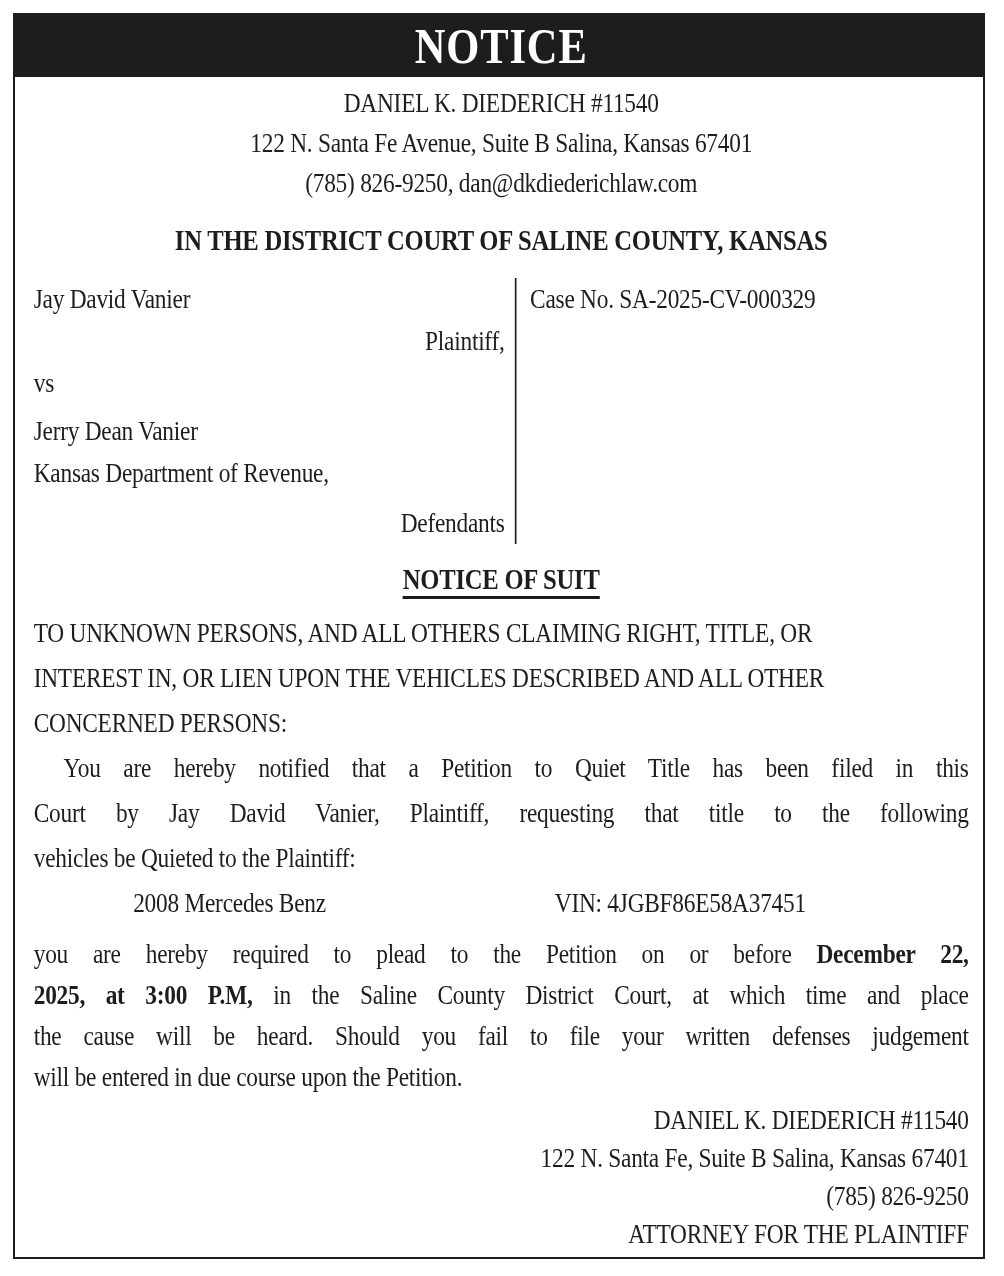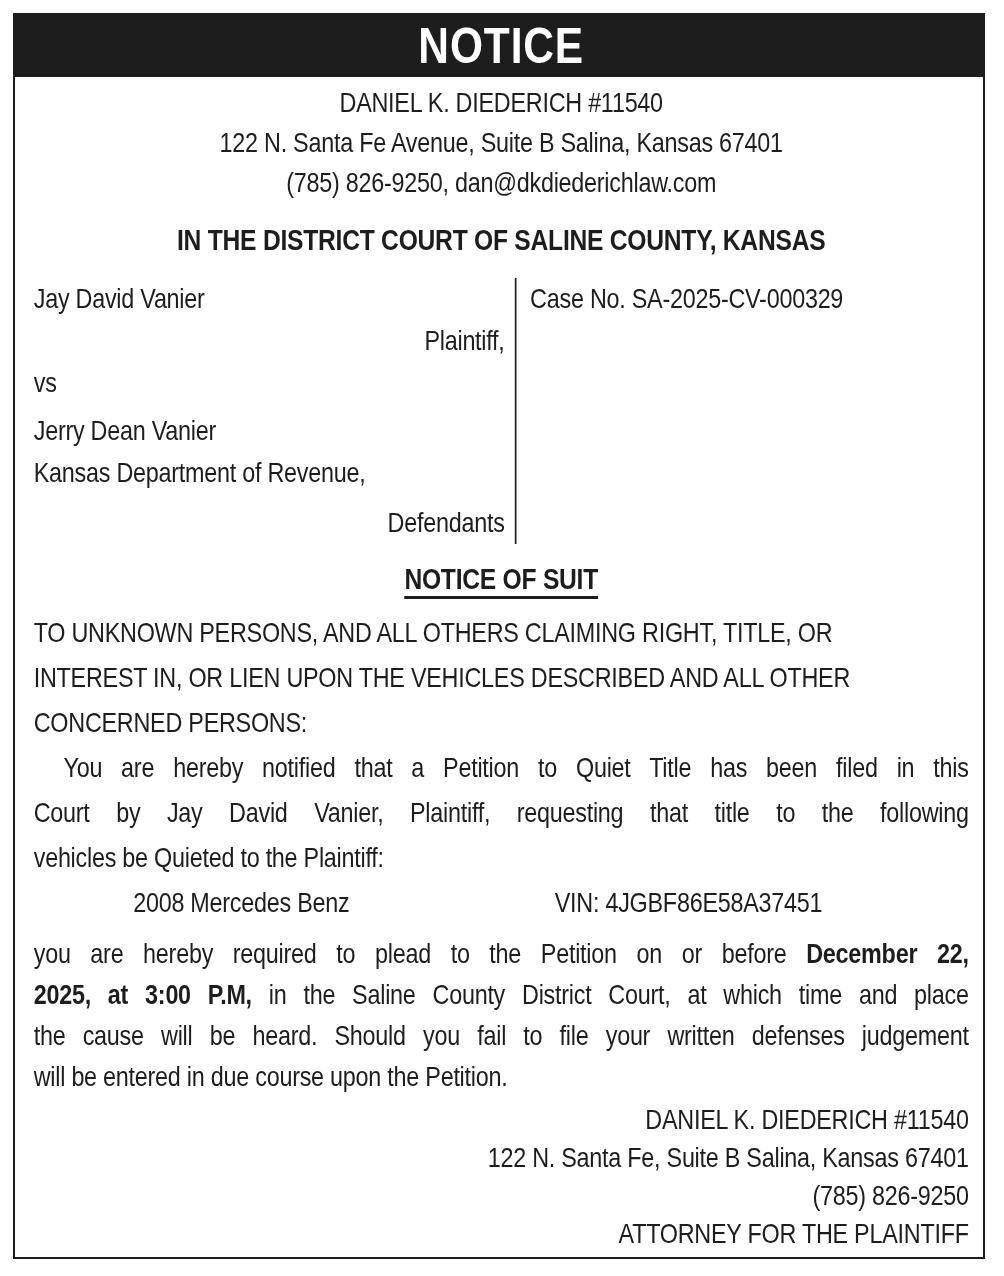--- a/index.html
+++ b/index.html
@@ -14,20 +14,21 @@
     color: var(--ink);
     position: relative;
   }
   .doc {
     position: absolute;
     left: 13px; top: 13px;
     width: 972px; height: 1246px;
     border: 2px solid var(--ink);
     background: var(--paper);
     overflow: hidden;
+    font-family: Liberation Serif, serif;
   }
   
   .scale {
     width: 1144px;
     transform: scaleX(0.85);
     transform-origin: 0 0;
   }
   .banner {
     height: 62px;
     background: var(--ink);

